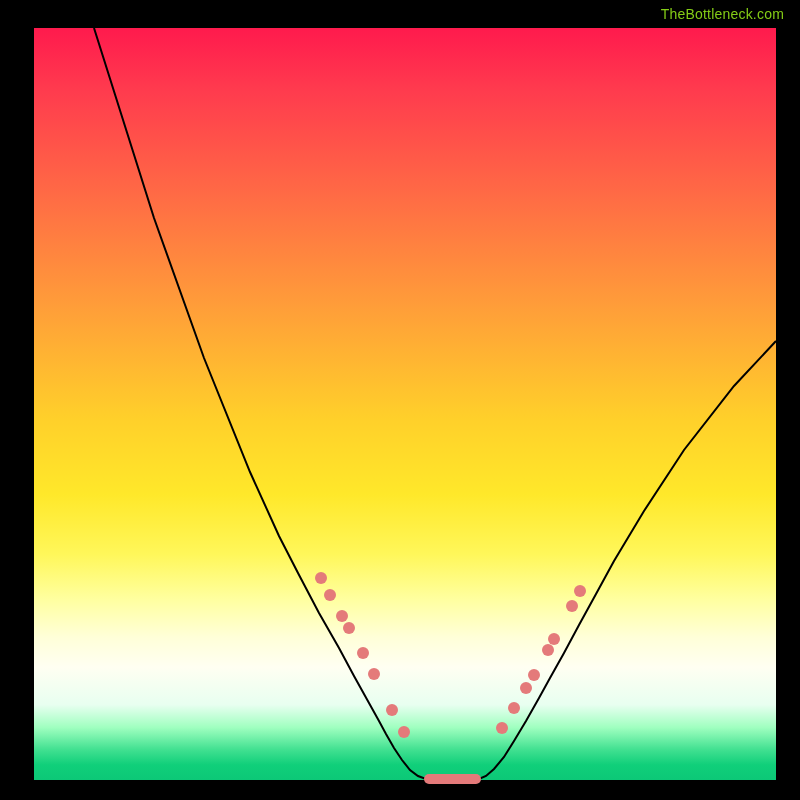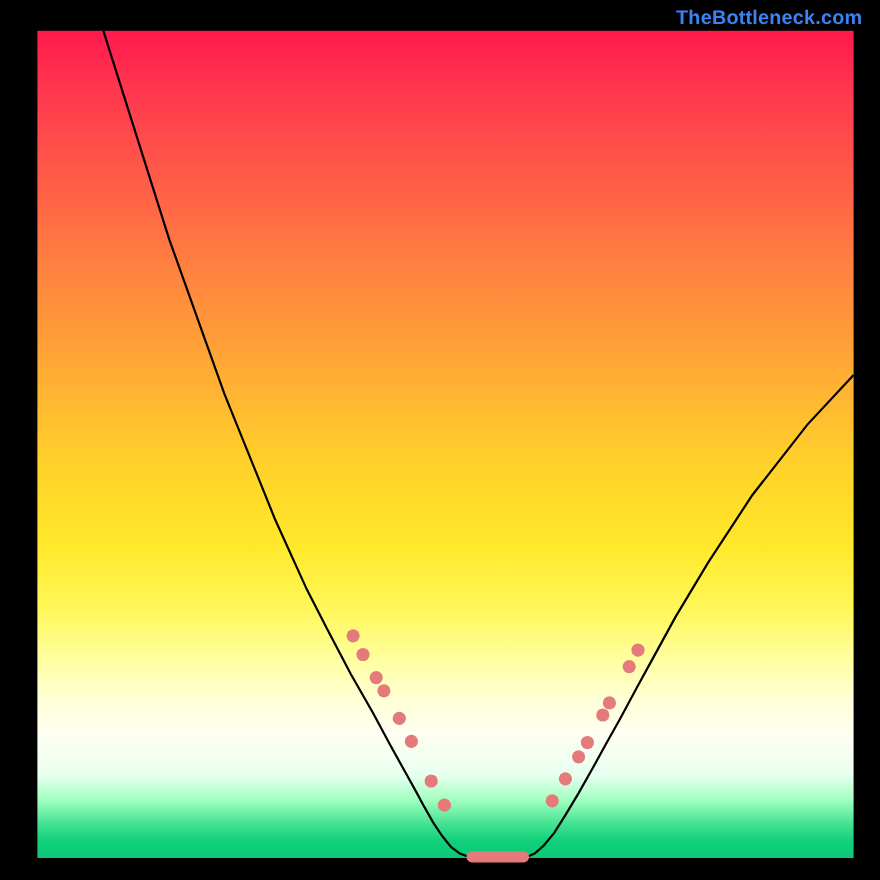--- a/index.html
+++ b/index.html
@@ -42,23 +42,23 @@
       #a0ffc0 93%,
       #40e090 96%,
       #10cf7a 98%,
       #0cc877 100%
     );
   }
   .watermark {
     position: absolute;
     top: 6px;
     right: 16px;
-    color: #3b82f6;
-    font-size: 18px;
-    font-weight: 700;
+    color: #84cc16;
+    font-size: 14px;
+    font-weight: 400;
     letter-spacing: 0.2px;
   }
   svg.curve {
     position: absolute;
     left: 0;
     top: 0;
     overflow: visible;
   }
   .curve-path {
     fill: none;

